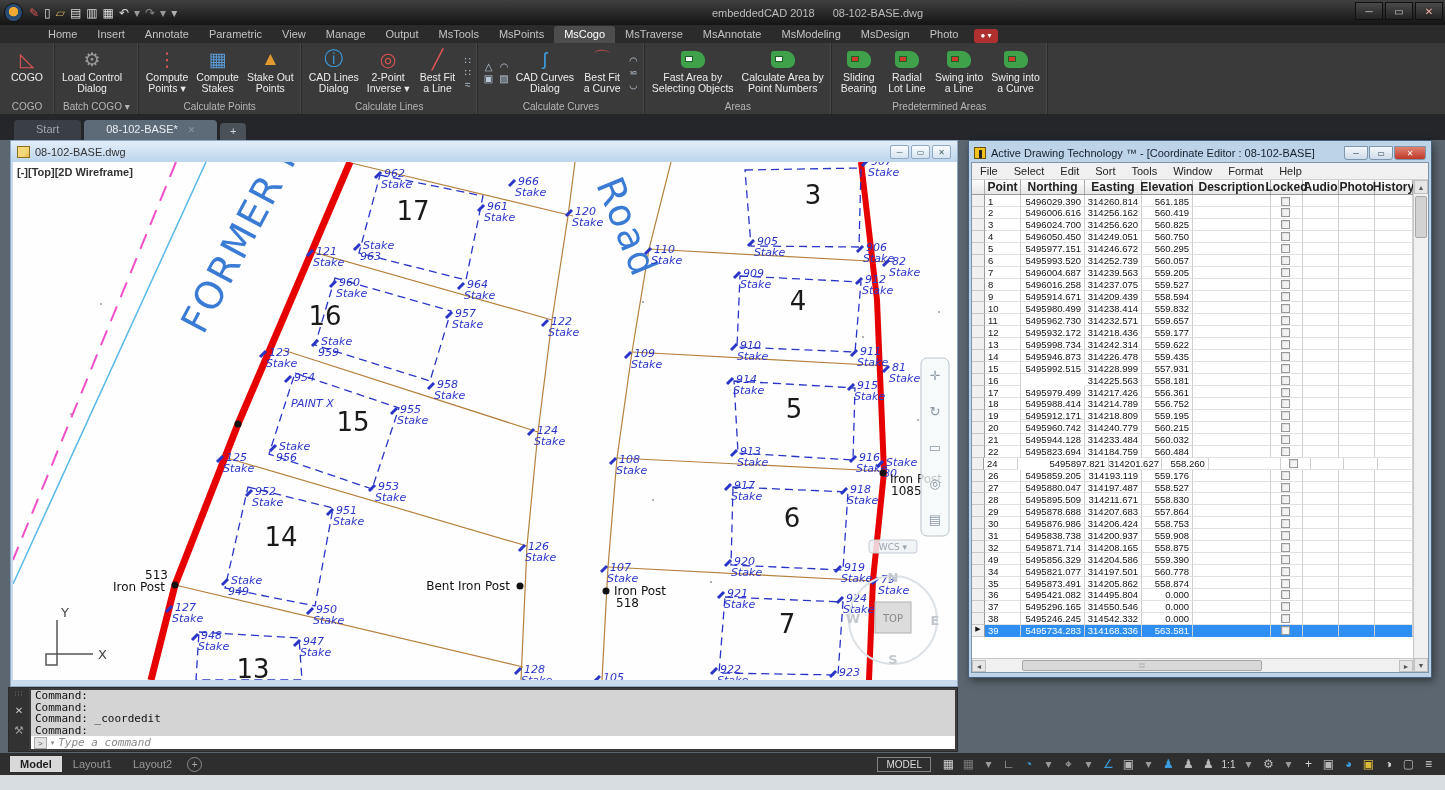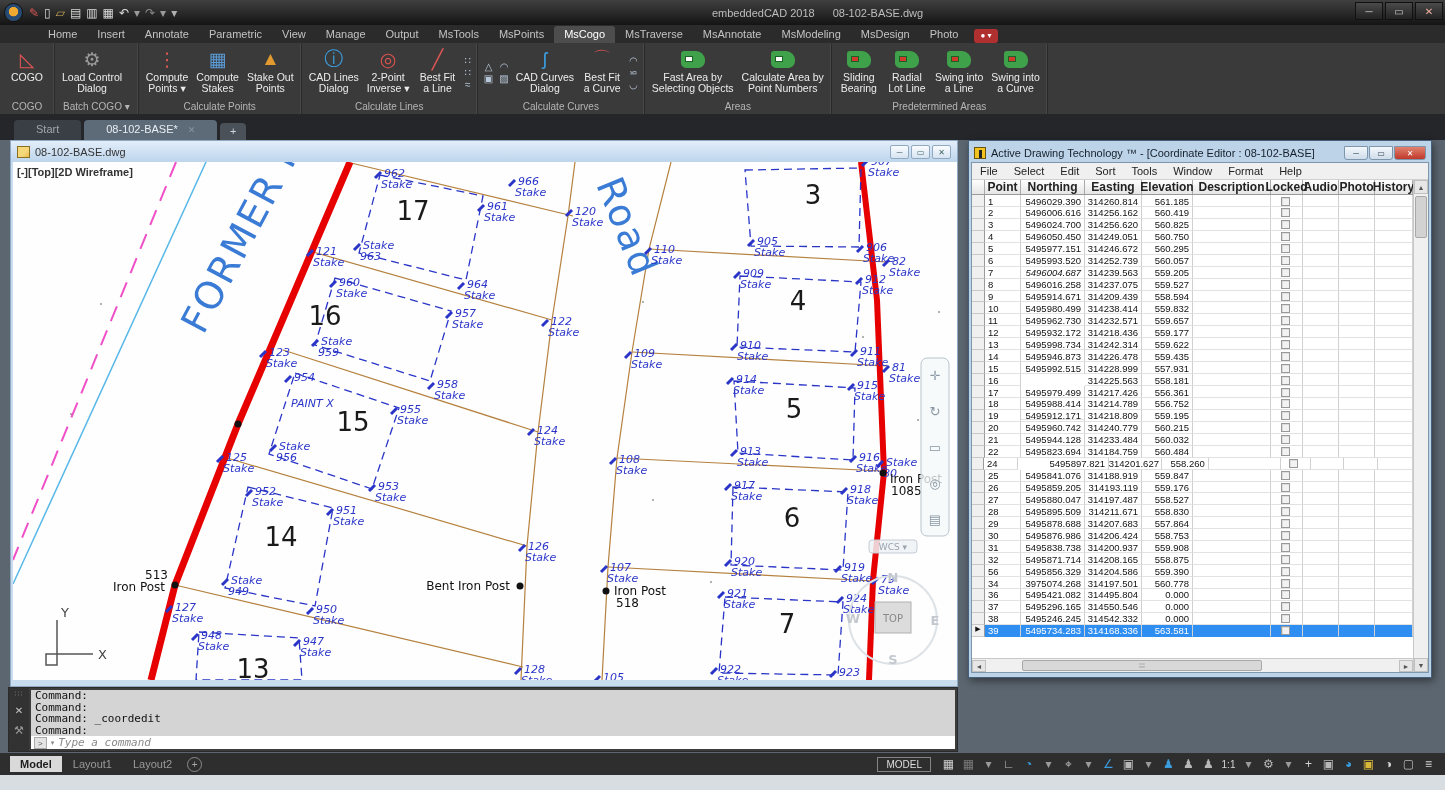--- a/index.html
+++ b/index.html
@@ -765,21 +765,21 @@
                 <div class="c num" style="width: 32px;">
                   <div class="cb"></div>
                 </div>
                 <div class="c num" style="width: 36px;"></div>
                 <div class="c num" style="width: 36px;"></div>
                 <div class="c num" style="width: 38px;"></div>
               </div>
               <div class="trow">
                 <div class="marker" style="width: 13px;"></div>
                 <div class="c pt" style="width: 36px;">7</div>
-                <div class="c num" style="width: 64px; font-style: italic;">5496004.687</div>
+                <div class="c num" style="width: 64px;">5496004.687</div>
                 <div class="c num" style="width: 57px;">314239.563</div>
                 <div class="c num" style="width: 51px;">559.205</div>
                 <div class="c num" style="width: 78px;"></div>
                 <div class="c num" style="width: 32px;">
                   <div class="cb"></div>
                 </div>
                 <div class="c num" style="width: 36px;"></div>
                 <div class="c num" style="width: 36px;"></div>
                 <div class="c num" style="width: 38px;"></div>
               </div>
@@ -1002,34 +1002,20 @@
                 <div class="c num" style="width: 78px;"></div>
                 <div class="c num" style="width: 32px;">
                   <div class="cb"></div>
                 </div>
                 <div class="c num" style="width: 36px;"></div>
                 <div class="c num" style="width: 36px;"></div>
                 <div class="c num" style="width: 38px;"></div>
               </div>
               <div class="trow">
                 <div class="marker" style="width: 13px;"></div>
-                <div class="c pt" style="width: 36px;">25</div>
-                <div class="c num" style="width: 64px;">5495841.076</div>
-                <div class="c num" style="width: 57px;">314188.919</div>
-                <div class="c num" style="width: 51px;">559.847</div>
-                <div class="c num" style="width: 78px;"></div>
-                <div class="c num" style="width: 32px;">
-                  <div class="cb"></div>
-                </div>
-                <div class="c num" style="width: 36px;"></div>
-                <div class="c num" style="width: 36px;"></div>
-                <div class="c num" style="width: 38px;"></div>
-              </div>
-              <div class="trow">
-                <div class="marker" style="width: 13px;"></div>
                 <div class="c pt" style="width: 36px;">26</div>
                 <div class="c num" style="width: 64px;">5495859.205</div>
                 <div class="c num" style="width: 57px;">314193.119</div>
                 <div class="c num" style="width: 51px;">559.176</div>
                 <div class="c num" style="width: 78px;"></div>
                 <div class="c num" style="width: 32px;">
                   <div class="cb"></div>
                 </div>
                 <div class="c num" style="width: 36px;"></div>
                 <div class="c num" style="width: 36px;"></div>
@@ -1114,38 +1100,52 @@
                 <div class="c num" style="width: 78px;"></div>
                 <div class="c num" style="width: 32px;">
                   <div class="cb"></div>
                 </div>
                 <div class="c num" style="width: 36px;"></div>
                 <div class="c num" style="width: 36px;"></div>
                 <div class="c num" style="width: 38px;"></div>
               </div>
               <div class="trow">
                 <div class="marker" style="width: 13px;"></div>
-                <div class="c pt" style="width: 36px;">56</div>
+                <div class="c pt" style="width: 36px;">49</div>
                 <div class="c num" style="width: 64px;">5495856.329</div>
                 <div class="c num" style="width: 57px;">314204.586</div>
                 <div class="c num" style="width: 51px;">559.390</div>
                 <div class="c num" style="width: 78px;"></div>
                 <div class="c num" style="width: 32px;">
                   <div class="cb"></div>
                 </div>
                 <div class="c num" style="width: 36px;"></div>
                 <div class="c num" style="width: 36px;"></div>
                 <div class="c num" style="width: 38px;"></div>
               </div>
               <div class="trow">
                 <div class="marker" style="width: 13px;"></div>
                 <div class="c pt" style="width: 36px;">34</div>
-                <div class="c num" style="width: 64px;">3975074.268</div>
+                <div class="c num" style="width: 64px;">5495821.077</div>
                 <div class="c num" style="width: 57px;">314197.501</div>
                 <div class="c num" style="width: 51px;">560.778</div>
+                <div class="c num" style="width: 78px;"></div>
+                <div class="c num" style="width: 32px;">
+                  <div class="cb"></div>
+                </div>
+                <div class="c num" style="width: 36px;"></div>
+                <div class="c num" style="width: 36px;"></div>
+                <div class="c num" style="width: 38px;"></div>
+              </div>
+              <div class="trow">
+                <div class="marker" style="width: 13px;"></div>
+                <div class="c pt" style="width: 36px;">35</div>
+                <div class="c num" style="width: 64px;">5495873.491</div>
+                <div class="c num" style="width: 57px;">314205.862</div>
+                <div class="c num" style="width: 51px;">558.874</div>
                 <div class="c num" style="width: 78px;"></div>
                 <div class="c num" style="width: 32px;">
                   <div class="cb"></div>
                 </div>
                 <div class="c num" style="width: 36px;"></div>
                 <div class="c num" style="width: 36px;"></div>
                 <div class="c num" style="width: 38px;"></div>
               </div>
               <div class="trow">
                 <div class="marker" style="width: 13px;"></div>

